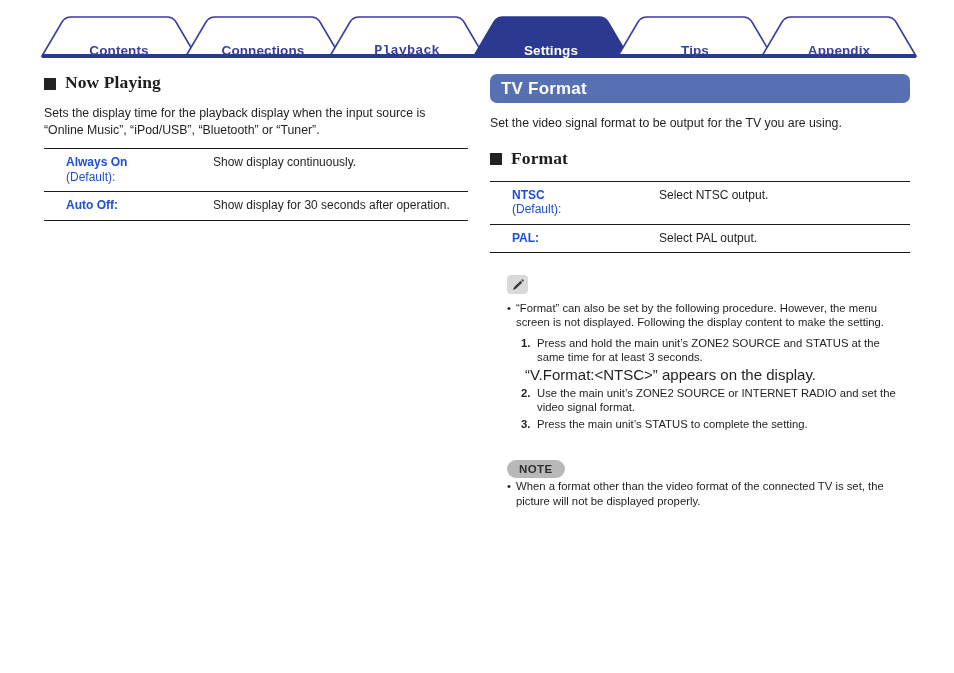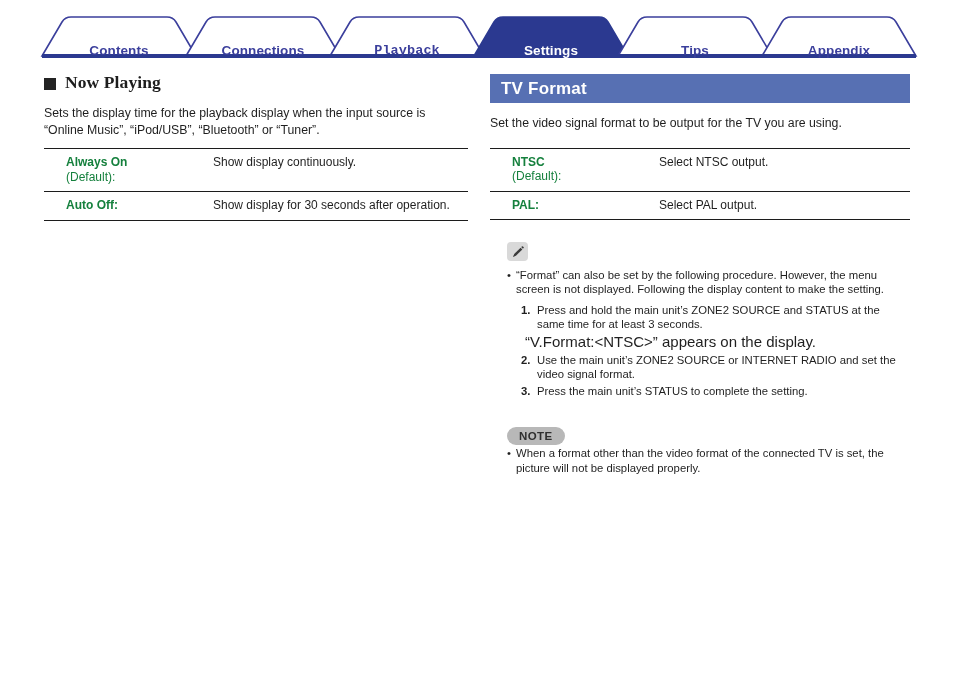--- a/index.html
+++ b/index.html
@@ -77,20 +77,21 @@
     font-family: Liberation Serif, serif;
   }
 
   .bluebar {
     background: #5770b3;
     height: 29px;
     display: flex;
     align-items: center;
     padding-left: 11px;
     margin-bottom: 12px;
+    border-radius: 7px;
   }
   .bluebar .txt {
     color: #ffffff;
     font-size: 17px;
     font-weight: bold;
     letter-spacing: 0.2px;
   }
 
   .intro {
     font-size: 12.3px;
@@ -112,21 +113,21 @@
     padding: 6px 0 7px 0;
     vertical-align: top;
     font-size: 12px;
     line-height: 14.5px;
   }
   .spec tr:last-child td { border-bottom: 1.4px solid #1c1c1c; }
   .spec td.term {
     width: 165px;
     padding-left: 22px;
     font-weight: bold;
-    color: #15803d;
+    color: #1d4ed8;
   }
   .spec td.term .def {
     font-weight: normal;
   }
   .spec td.desc {
     padding-left: 4px;
     font-weight: normal;
     color: #1f1f1f;
   }
 
@@ -271,20 +272,24 @@
   </div>
 
   <div class="col-right">
 
     <div class="bluebar">
       <span class="txt">TV Format</span>
     </div>
 
     <div class="intro">Set the video signal format to be output for the TV you are using.</div>
 
+    <div class="h-square">
+      <span class="sq"></span>
+      <span class="txt">Format</span>
+    </div>
 
     <table class="spec">
       <tbody>
           <tr>
         <td class="term">
           <span>NTSC</span><br>
           <span class="def">(Default):</span>
         </td>
         <td class="desc">Select NTSC output.</td>
       </tr>

